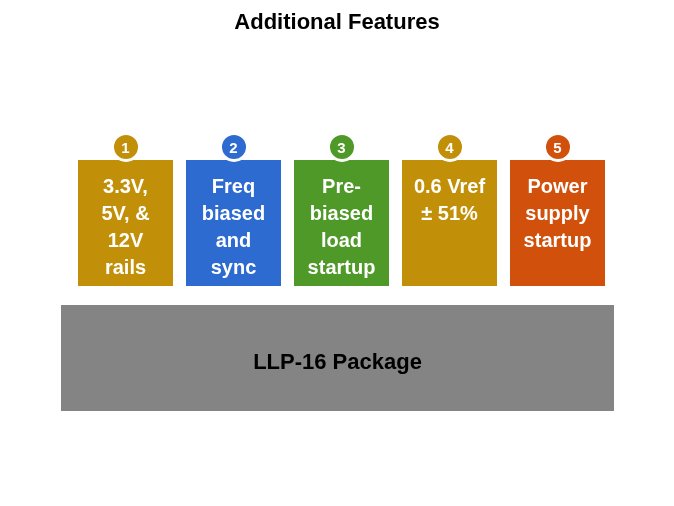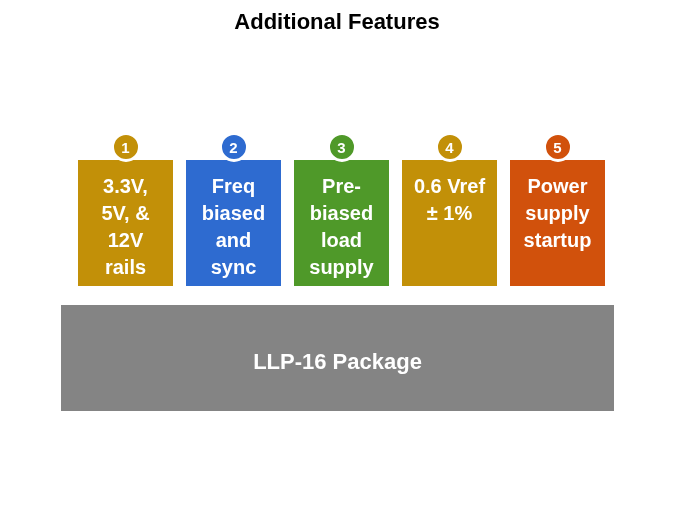--- a/index.html
+++ b/index.html
@@ -77,21 +77,21 @@
     left: 61px;
     top: 305px;
     width: 553px;
     height: 106px;
     background: #848484;
     display: flex;
     align-items: center;
     justify-content: center;
   }
   .package-label {
-    color: #ffffff;
+    color: #000000;
     font-size: 22px;
     font-weight: bold;
     padding-top: 8px;
   }
 </style>
 </head>
 <body>
 
 <div class="slide">
 
@@ -113,27 +113,27 @@
 biased
 and
 sync</div>
     </div>
 
     <div class="feature c-green">
       <div class="badge">3</div>
       <div class="feature-text">Pre-
 biased
 load
-supply</div>
+startup</div>
     </div>
 
     <div class="feature c-gold">
       <div class="badge">4</div>
       <div class="feature-text">0.6 Vref
-± 1%</div>
+± 51%</div>
     </div>
 
     <div class="feature c-orange">
       <div class="badge">5</div>
       <div class="feature-text">Power
 supply
 startup</div>
     </div>
 
   </div>

